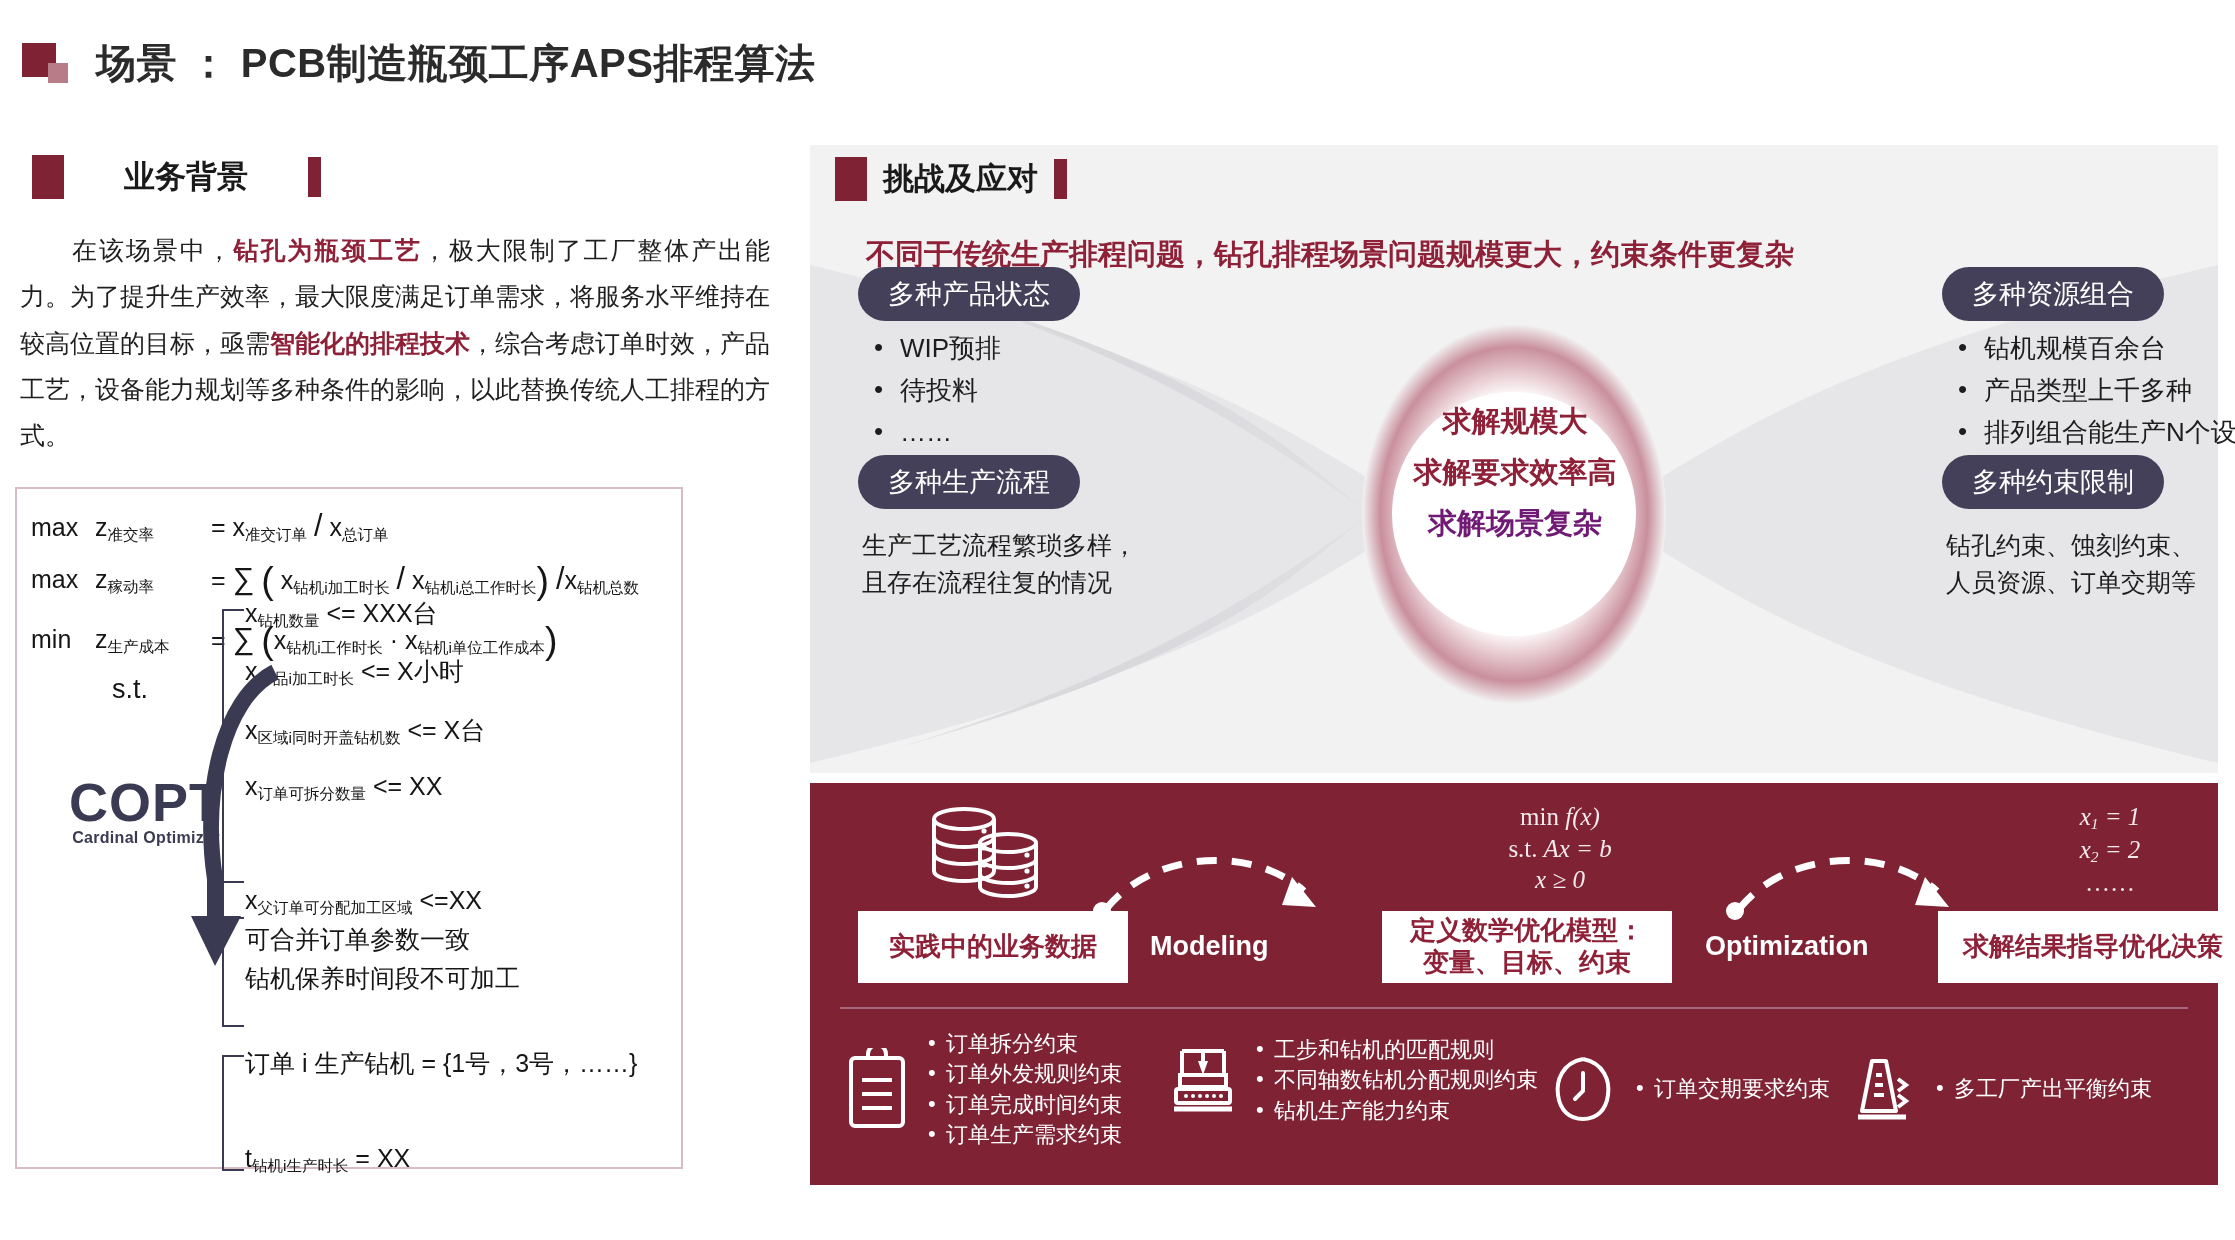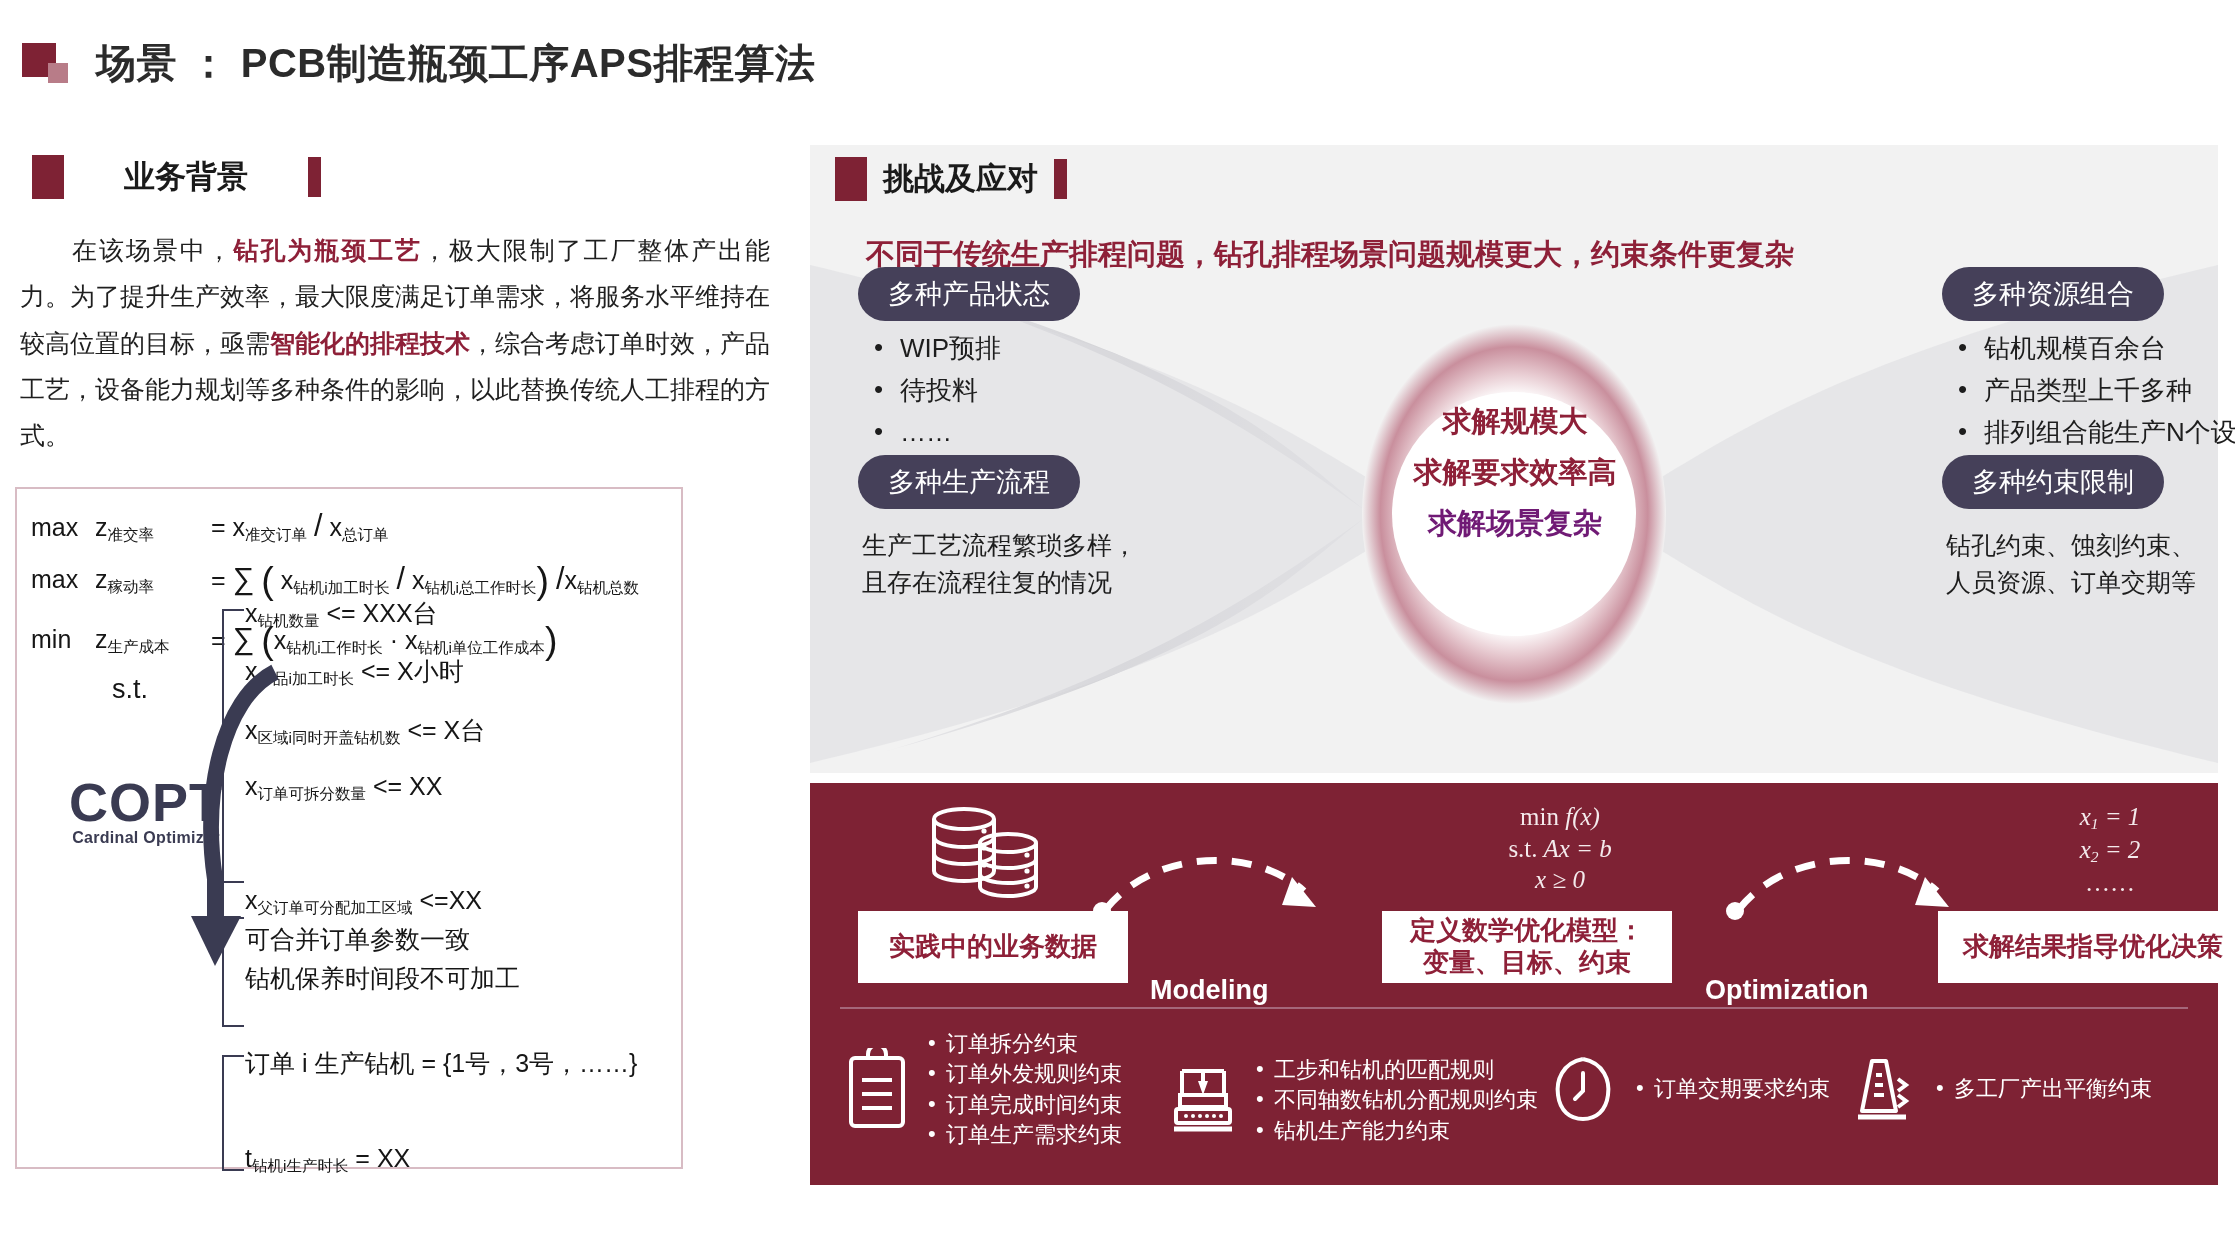--- a/index.html
+++ b/index.html
@@ -79,21 +79,21 @@
   .bul li:before { content: "•"; position: absolute; left: 8px; top: -1px; }
   .plain { font-size: 25px; color: #1d1d1d; line-height: 1.48; white-space: nowrap; }
 
   
   .flow-panel { position: absolute; left: 810px; top: 783px; width: 1408px; height: 402px; background: #7E2234; }
   .flow-row { position: absolute; left: 0; top: 0; width: 1408px; height: 222px; }
 
   .wbox { position: absolute; background: #ffffff; color: #8E2038; font-weight: bold;
           display: flex; align-items: center; justify-content: center; text-align: center;
           font-size: 26px; line-height: 1.22; }
-  .step-word { position: absolute; color: #ffffff; font-weight: bold; font-size: 27px; white-space: nowrap; margin-top: 44px; }
+  .step-word { position: absolute; color: #ffffff; font-weight: bold; font-size: 27px; white-space: nowrap; }
   .mathnote { position: absolute; color: #f4eaec; font-size: 25px; text-align: center;
               font-family: "Liberation Serif", serif; font-style: italic; line-height: 1.26; white-space: nowrap; }
   .mathnote .up { font-style: normal; }
 
   .divider { position: absolute; left: 30px; top: 224px; width: 1348px; height: 2px; background: #A5677A; }
 
   .icon-row { position: absolute; left: 0; top: 232px; width: 1408px; height: 170px; }
   .ic-group { position: absolute; display: flex; align-items: center; }
   .ic-group .glyph { flex: 0 0 auto; margin-right: 14px; }
   .ic-group .txts { font-size: 22px; color: #ffffff; line-height: 1.38; white-space: nowrap; }
@@ -328,21 +328,21 @@
         <line x1="16" y1="60" x2="46" y2="60" stroke="#ffffff" stroke-width="4"></line>
       </svg>
       <ul class="txts">
         <li>订单拆分约束</li>
         <li>订单外发规则约束</li>
         <li>订单完成时间约束</li>
         <li>订单生产需求约束</li>
       </ul>
     </div>
 
-    <div class="ic-group" style="left:360px; top:40px;">
+    <div class="ic-group" style="left:360px; top:20px;">
       <svg class="glyph" width="66" height="72" viewBox="0 0 66 72">
         <path d="M12 6 v22 M33 6 v18 M54 6 v22" stroke="#ffffff" stroke-width="4"></path>
         <path d="M12 6 h42" stroke="#ffffff" stroke-width="4"></path>
         <path d="M28 16 h10 l-5 14 z" fill="#ffffff"></path>
         <rect x="10" y="30" width="46" height="12" stroke="#ffffff" stroke-width="4" fill="none"></rect>
         <rect x="6" y="44" width="54" height="14" rx="2" stroke="#ffffff" stroke-width="4" fill="none"></rect>
         <g fill="#ffffff">
           <circle cx="16" cy="51" r="2"></circle>
             <circle cx="23" cy="51" r="2"></circle>
             <circle cx="30" cy="51" r="2"></circle>

